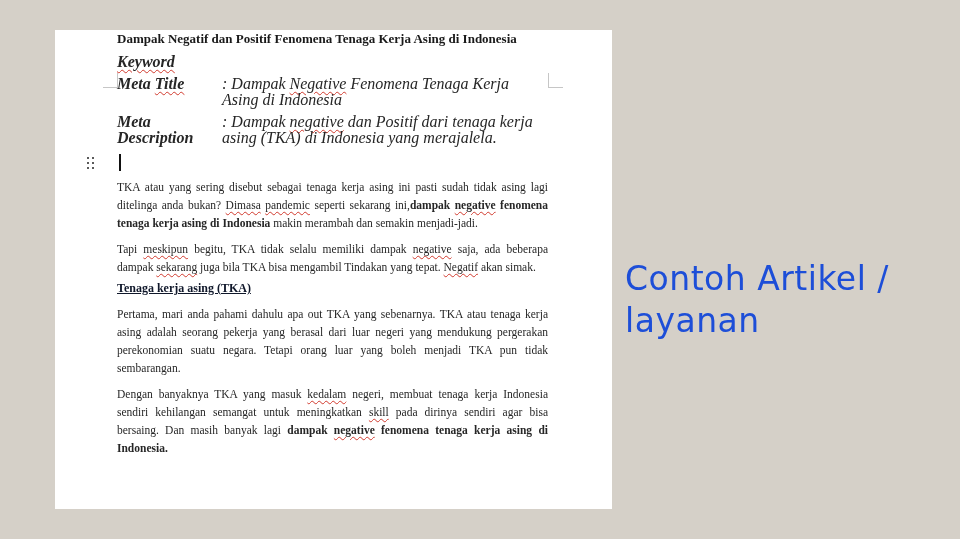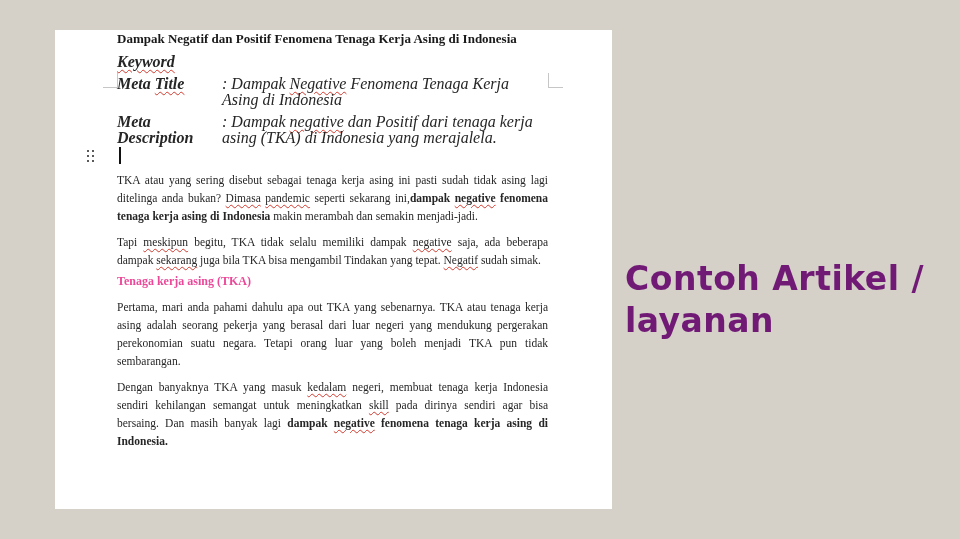--- a/index.html
+++ b/index.html
@@ -29,60 +29,59 @@
     font-size:13px;line-height:17px;
     font-weight:bold;color:#1a1a1a;
     white-space:nowrap;
   }
   .meta-row{
     display:flex;
     font-size:16px;line-height:16px;
     margin-bottom:6px;
     font-style:italic;
   }
-  .meta-row:last-child{margin-bottom:3px;}
+  .meta-row:last-child{margin-bottom:10px;}
   .meta-label{width:105px;flex:none;font-weight:bold;}
   .meta-value{flex:1;}
   .caret-row{position:relative;height:14px;margin-bottom:6px;}
   .drag-handle{position:absolute;left:-30px;top:1px;width:8px;height:13px;}
   .drag-handle::before{
     content:"";position:absolute;left:0;top:0;
     width:2px;height:2px;background:#5a5a5a;
     box-shadow:5px 0 #5a5a5a,0 5px #5a5a5a,5px 5px #5a5a5a,0 10px #5a5a5a,5px 10px #5a5a5a;
   }
   .caret{position:absolute;left:2px;top:-2px;width:2px;height:17px;background:#111;}
   .content p{
     margin:8px 0 4px 0;
     font-size:11.5px;line-height:18px;
     text-align:justify;
   }
   h2.section-heading{
     margin:0 0 4px 0;
     font-size:12px;line-height:17px;
-    font-weight:bold;color:#ec4899;
+    font-weight:bold;color:#0f172a;text-decoration:underline;
   }
   
   .b{font-weight:bold;}
   .i{font-style:italic;}
   .sq{
     text-decoration:underline;
     text-decoration-style:wavy;
     text-decoration-color:#d13a2e;
     text-decoration-thickness:1px;
     text-underline-offset:2px;
   }
   
   .caption{
     position:absolute;left:625px;top:258px;
     font-family:"DejaVu Sans", sans-serif;
     font-size:33px;line-height:42px;
     letter-spacing:0.5px;
-    color:#701a75;
+    color:#1d4ed8;
     white-space:pre-line;
-    font-weight:bold;
   }
 </style>
 </head>
 <body>
 
 <div class="slide">
 
   <div class="page">
     <div class="crop crop-tl"></div>
     <div class="crop crop-tr"></div>
@@ -103,21 +102,21 @@
           <div class="meta-value"><span class="i">: Dampak </span><span class="i sq">negative</span><span class="i"> dan Positif dari tenaga kerja asing (TKA) di Indonesia yang merajalela.</span></div>
         </div>
       </div>
 
       <div class="caret-row">
         <div class="drag-handle"></div>
         <div class="caret"></div>
       </div>
 
       <p><span>TKA atau yang sering disebut sebagai tenaga kerja asing ini pasti sudah tidak asing lagi ditelinga anda bukan? </span><span class="sq">Dimasa</span><span> </span><span class="sq">pandemic</span><span> seperti sekarang ini,</span><span class="b">dampak </span><span class="b sq">negative</span><span class="b"> fenomena tenaga kerja asing di Indonesia</span><span> makin merambah dan semakin menjadi-jadi.</span></p>
-      <p><span>Tapi </span><span class="sq">meskipun</span><span> begitu, TKA tidak selalu memiliki dampak </span><span class="sq">negative</span><span> saja, ada beberapa dampak </span><span class="sq">sekarang</span><span> juga bila TKA bisa mengambil Tindakan yang tepat. </span><span class="sq">Negatif</span><span> sudah simak.</span></p>
+      <p><span>Tapi </span><span class="sq">meskipun</span><span> begitu, TKA tidak selalu memiliki dampak </span><span class="sq">negative</span><span> saja, ada beberapa dampak </span><span class="sq">sekarang</span><span> juga bila TKA bisa mengambil Tindakan yang tepat. </span><span class="sq">Negatif</span><span> akan simak.</span></p>
       <h2 class="section-heading">Tenaga kerja asing (TKA)</h2>
       <p><span>Pertama, mari anda pahami dahulu apa out TKA yang sebenarnya. TKA atau tenaga kerja asing adalah seorang pekerja yang berasal dari luar negeri yang mendukung pergerakan perekonomian suatu negara. Tetapi orang luar yang boleh menjadi TKA pun tidak sembarangan.</span></p>
       <p><span>Dengan banyaknya TKA yang masuk </span><span class="sq">kedalam</span><span> negeri, membuat tenaga kerja Indonesia sendiri kehilangan semangat untuk meningkatkan </span><span class="sq">skill</span><span> pada dirinya sendiri agar bisa bersaing. Dan masih banyak lagi </span><span class="b">dampak </span><span class="b sq">negative</span><span class="b"> fenomena tenaga kerja asing di Indonesia.</span></p>
     </div>
   </div>
 
   <div class="caption">Contoh Artikel /
 layanan</div>
 
 </div>

